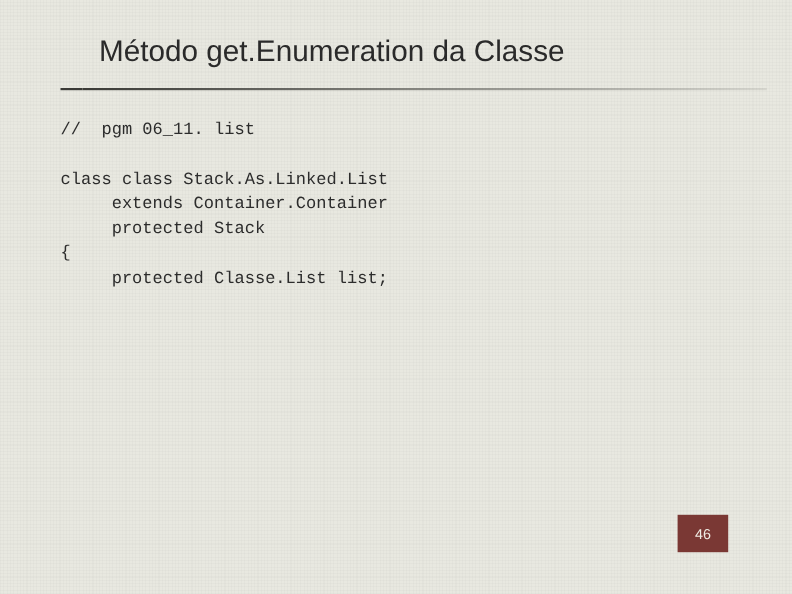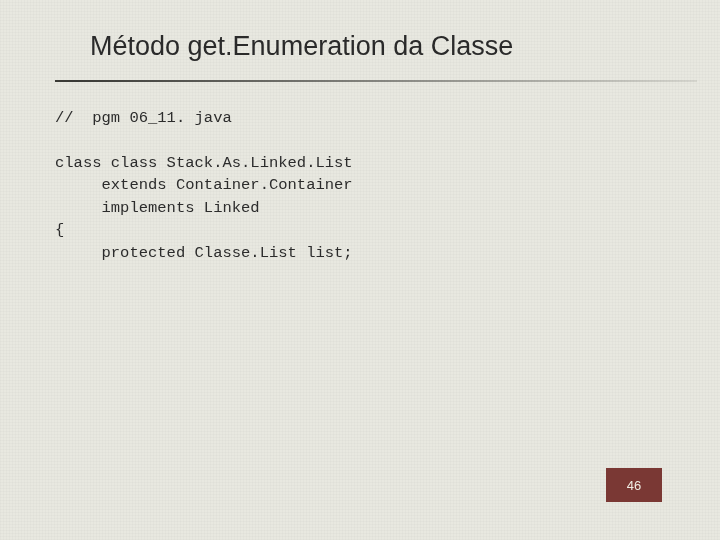--- a/index.html
+++ b/index.html
@@ -56,21 +56,21 @@
     font-family: "Courier New", Courier, monospace;
     font-size: 15.5px;
     color: #2c2c2c;
     line-height: 1.45;
     white-space: pre;
   }
   .page-num-box {
     position: absolute;
     right: 58px;
     bottom: 38px;
-    width: 56px;
+    width: 46px;
     height: 34px;
     background: #7a3834;
     display: flex;
     align-items: center;
     justify-content: center;
   }
   .page-num {
     color: #f0ece4;
     font-size: 13px;
     font-family: Verdana, Arial, sans-serif;
@@ -78,24 +78,24 @@
 </style>
 </head>
 <body>
 
 <div class="slide">
   <div class="title">
     <span>Método get.Enumeration da Classe</span><br>
   </div>
   <div class="title-rule"></div>
 
-  <div class="code-block"><span>//  pgm 06_11. java</span>
+  <div class="code-block"><span>//  pgm 06_11. list</span>
 <span></span>
 <span>class class Stack.As.Linked.List</span>
 <span>     extends Container.Container</span>
-<span>     implements Linked</span>
+<span>     protected Stack</span>
 <span>{</span>
 <span>     protected Classe.List list;</span></div>
 
   <div class="page-num-box">
     <span class="page-num">46</span>
   </div>
 </div>
 
 </body></html>

